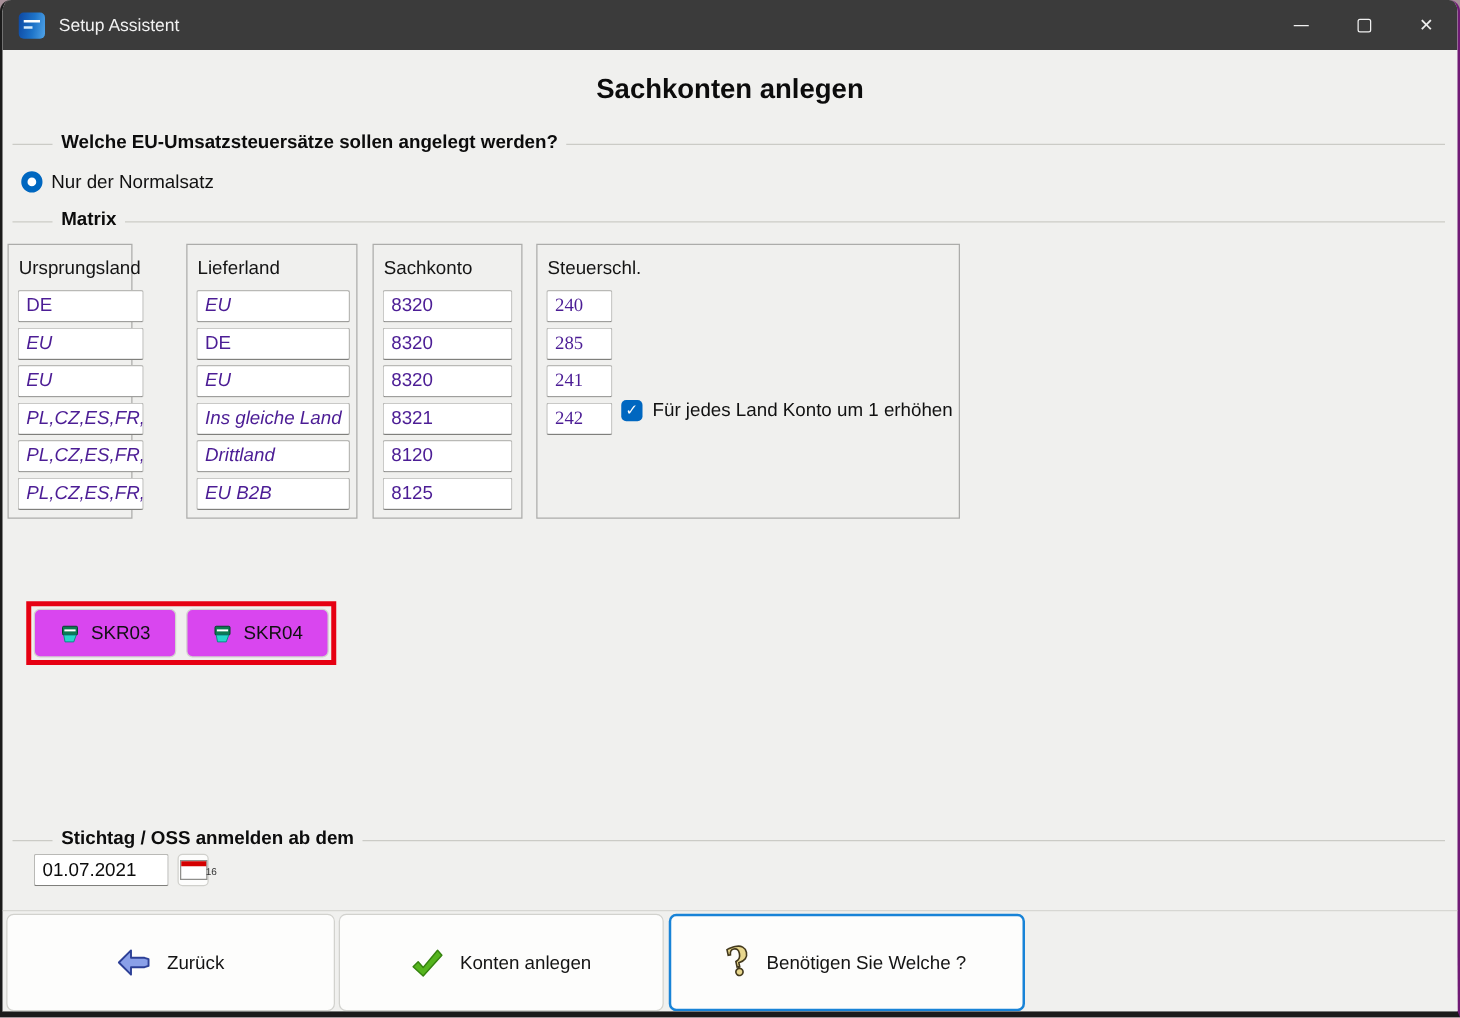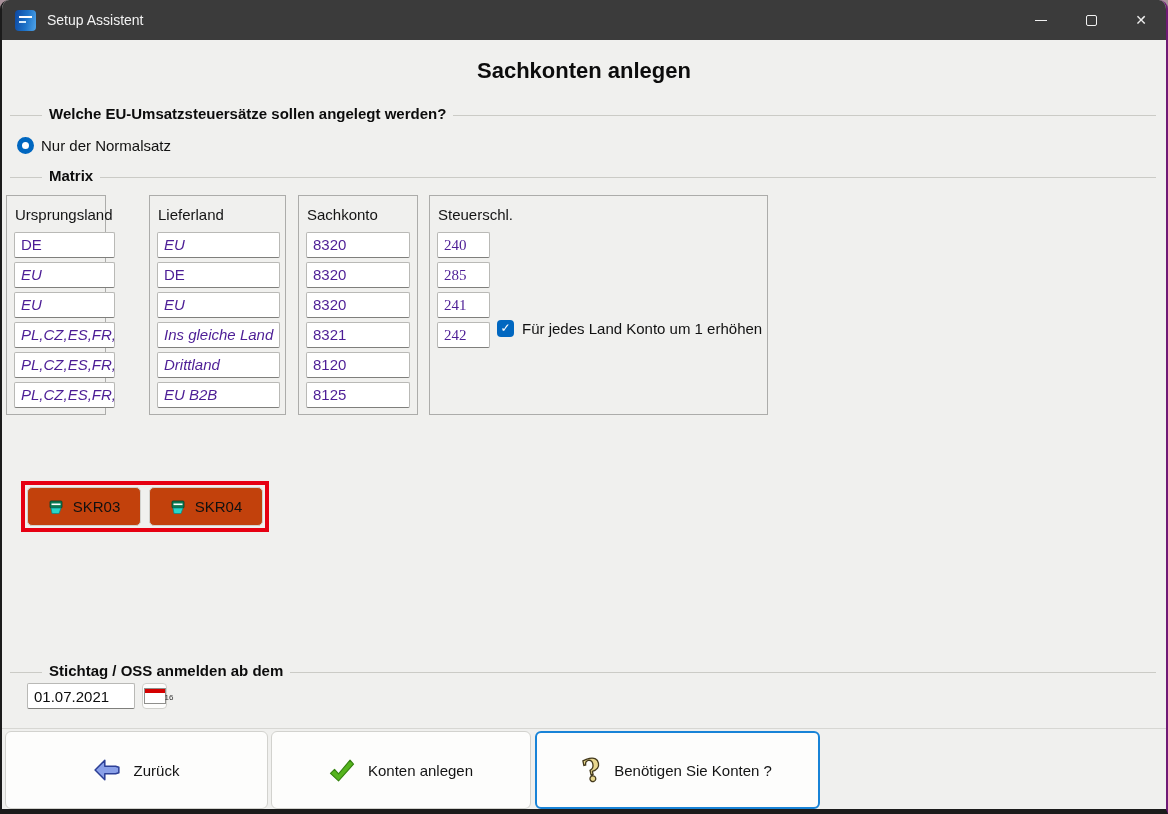--- a/index.html
+++ b/index.html
@@ -44,21 +44,21 @@
     color:#4c1d95; white-space:nowrap; overflow:hidden; }
   .p1 .field { width:101px; } .p2 .field { width:123px; } .p3 .field { width:104px; } .p4 .field { width:53px;font-family:Liberation Serif, serif; }
   .field.italic { font-style:italic; }
   
   .check { position:absolute; left:495px; top:320px; display:flex; align-items:center; gap:8px;
     font-size:15px; color:#111; cursor:pointer; }
   .cbox { width:17px; height:17px; background:#0067c0; border-radius:4px; color:#fff;
     font-size:12px; line-height:17px; text-align:center; flex:0 0 auto; }
   
   .annotation { position:absolute; left:19px; top:481px; width:248px; height:51px; border:4px solid #e60012; }
-  .skr { position:absolute; top:487px; width:114px; height:39px; background:#c2410c;
+  .skr { position:absolute; top:487px; width:114px; height:39px; background:#d946ef;
     border:1px solid #d2d2ce; border-radius:5px; display:flex; align-items:center; justify-content:center;
     gap:9px; font-size:15px; color:#111; cursor:pointer; }
   .skr.b1 { left:25px; } .skr.b2 { left:147px; }
   
   .date-input { position:absolute; left:25px; top:683px; width:108px; height:26px; background:#fff;
     border:1px solid #b9b9b6; border-bottom-color:#7f7f7c; border-radius:2px; font-size:15px;
     padding:0 6px; color:#0c0c0c; font-family:"Liberation Sans", sans-serif; }
   .cal-btn { position:absolute; left:140px; top:683px; width:25px; height:26px; background:#fdfdfc;
     border:1px solid #d0d0cc; border-radius:4px; display:flex; align-items:center; justify-content:center; cursor:pointer; }
   .cal-icon { width:14px; height:16px; border:1px solid #8f8f8c; background:#fff; position:relative;
@@ -189,16 +189,16 @@
 
   <div class="fbtn btn-create">
     <svg width="26" height="23" viewBox="0 0 22 20">
       <polygon points="1,12.5 4.5,9 8,13 18,1 21,4.5 8,19" fill="#55b41d" stroke="#35830f" stroke-width="1" stroke-linejoin="round"></polygon>
     </svg>
     <span>Konten anlegen</span>
   </div>
 
   <div class="fbtn btn-help">
     <span class="qmark">?</span>
-    <span>Benötigen Sie Konten ?</span>
+    <span>Benötigen Sie Welche ?</span>
   </div>
 
 </div>
 
 </body></html>

